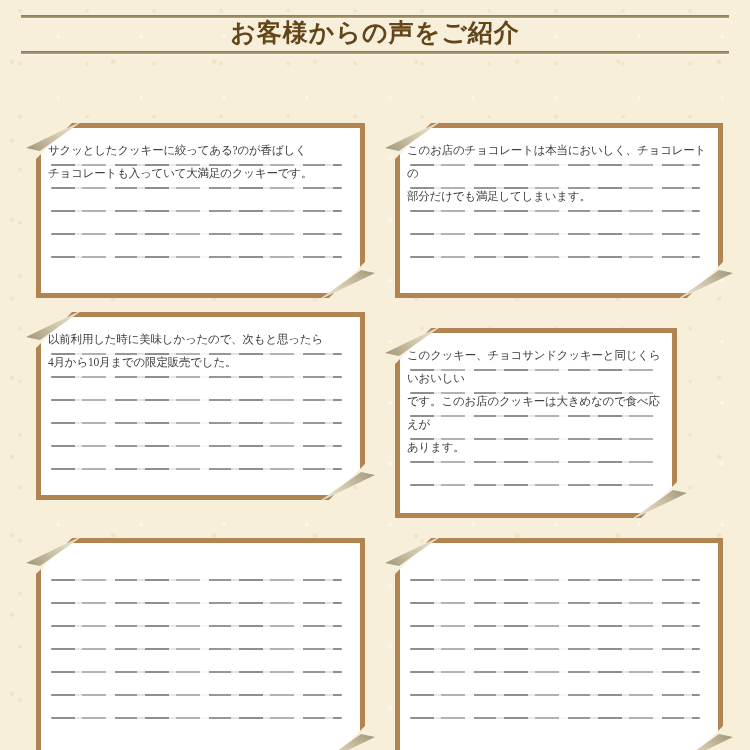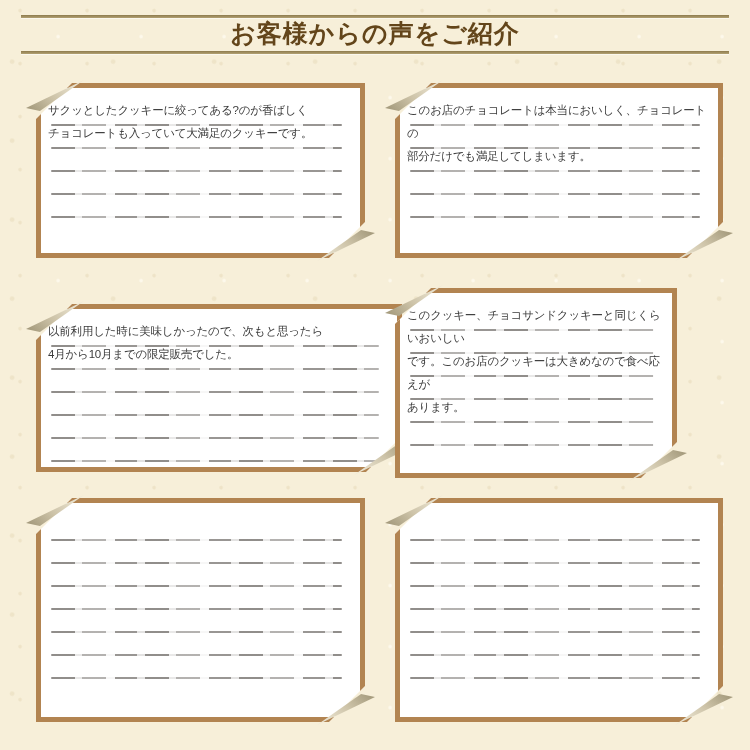--- a/index.html
+++ b/index.html
@@ -1,20 +1,20 @@
 <!DOCTYPE html>
 <html><head>
 <meta charset="utf-8">
 <style>
   html,body{margin:0;padding:0;background:#f7efd9;}
   .stage{
     position:relative;
     width:750px;height:750px;
     overflow:hidden;
-    font-family:Liberation Sans, sans-serif;
+    font-family:Liberation Serif, serif;
     background-color:#f7efd9;
     background-image:
       radial-gradient(circle at 30% 20%, rgba(227,213,178,.45) 1px, transparent 2.5px),
       radial-gradient(circle at 70% 60%, rgba(255,252,242,.7) 1px, transparent 2.5px),
       radial-gradient(circle at 12% 78%, rgba(222,207,170,.35) 1.5px, transparent 3px);
     background-size:67px 53px, 83px 61px, 101px 79px;
   }
 
   
   .hrule{
@@ -25,21 +25,21 @@
   .hrule.top{top:15px;}
   .hrule.bottom{top:51px;}
   .page-title{
     position:absolute;top:19px;left:0;width:100%;
     text-align:center;
     font-size:25px;font-weight:bold;letter-spacing:1px;
     color:#63451a;line-height:28px;
   }
 
   
-  .card-wrap{position:absolute;}
+  .card-wrap{position:absolute;margin-top:40px;}
   .card{
     position:absolute;inset:0;
     background:#ffffff;
     border:5px solid #b28451;
     clip-path:polygon(36px 0, 100% 0, 100% calc(100% - 36px), calc(100% - 36px) 100%, 0 100%, 0 36px);
   }
   .flap{position:absolute;width:58px;height:31px;}
   .flap.tl{
     left:-10px;top:-3px;
     clip-path:polygon(100% 0, 0 90%, 24% 100%);
@@ -67,21 +67,21 @@
   
   .quote{
     position:absolute;top:11px;left:7px;right:2px;
     font-size:11.5px;letter-spacing:-0.2px;line-height:23px;
     color:#3b3b3b;white-space:pre-line;
   }
 
   
   #c0{left:36px;top:83px;width:329px;height:175px;}
   #c1{left:395px;top:83px;width:328px;height:175px;}
-  #c2{left:36px;top:304px;width:329px;height:168px;padding-left:37px;}
+  #c2{left:36px;top:272px;width:329px;height:188px;}
   #c3{left:395px;top:288px;width:282px;height:190px;}
   #c4{left:36px;top:498px;width:329px;height:224px;}
   #c5{left:395px;top:498px;width:328px;height:224px;}
 </style>
 </head>
 <body>
 
 <div class="stage">
 
   <div class="hrule top"></div>

